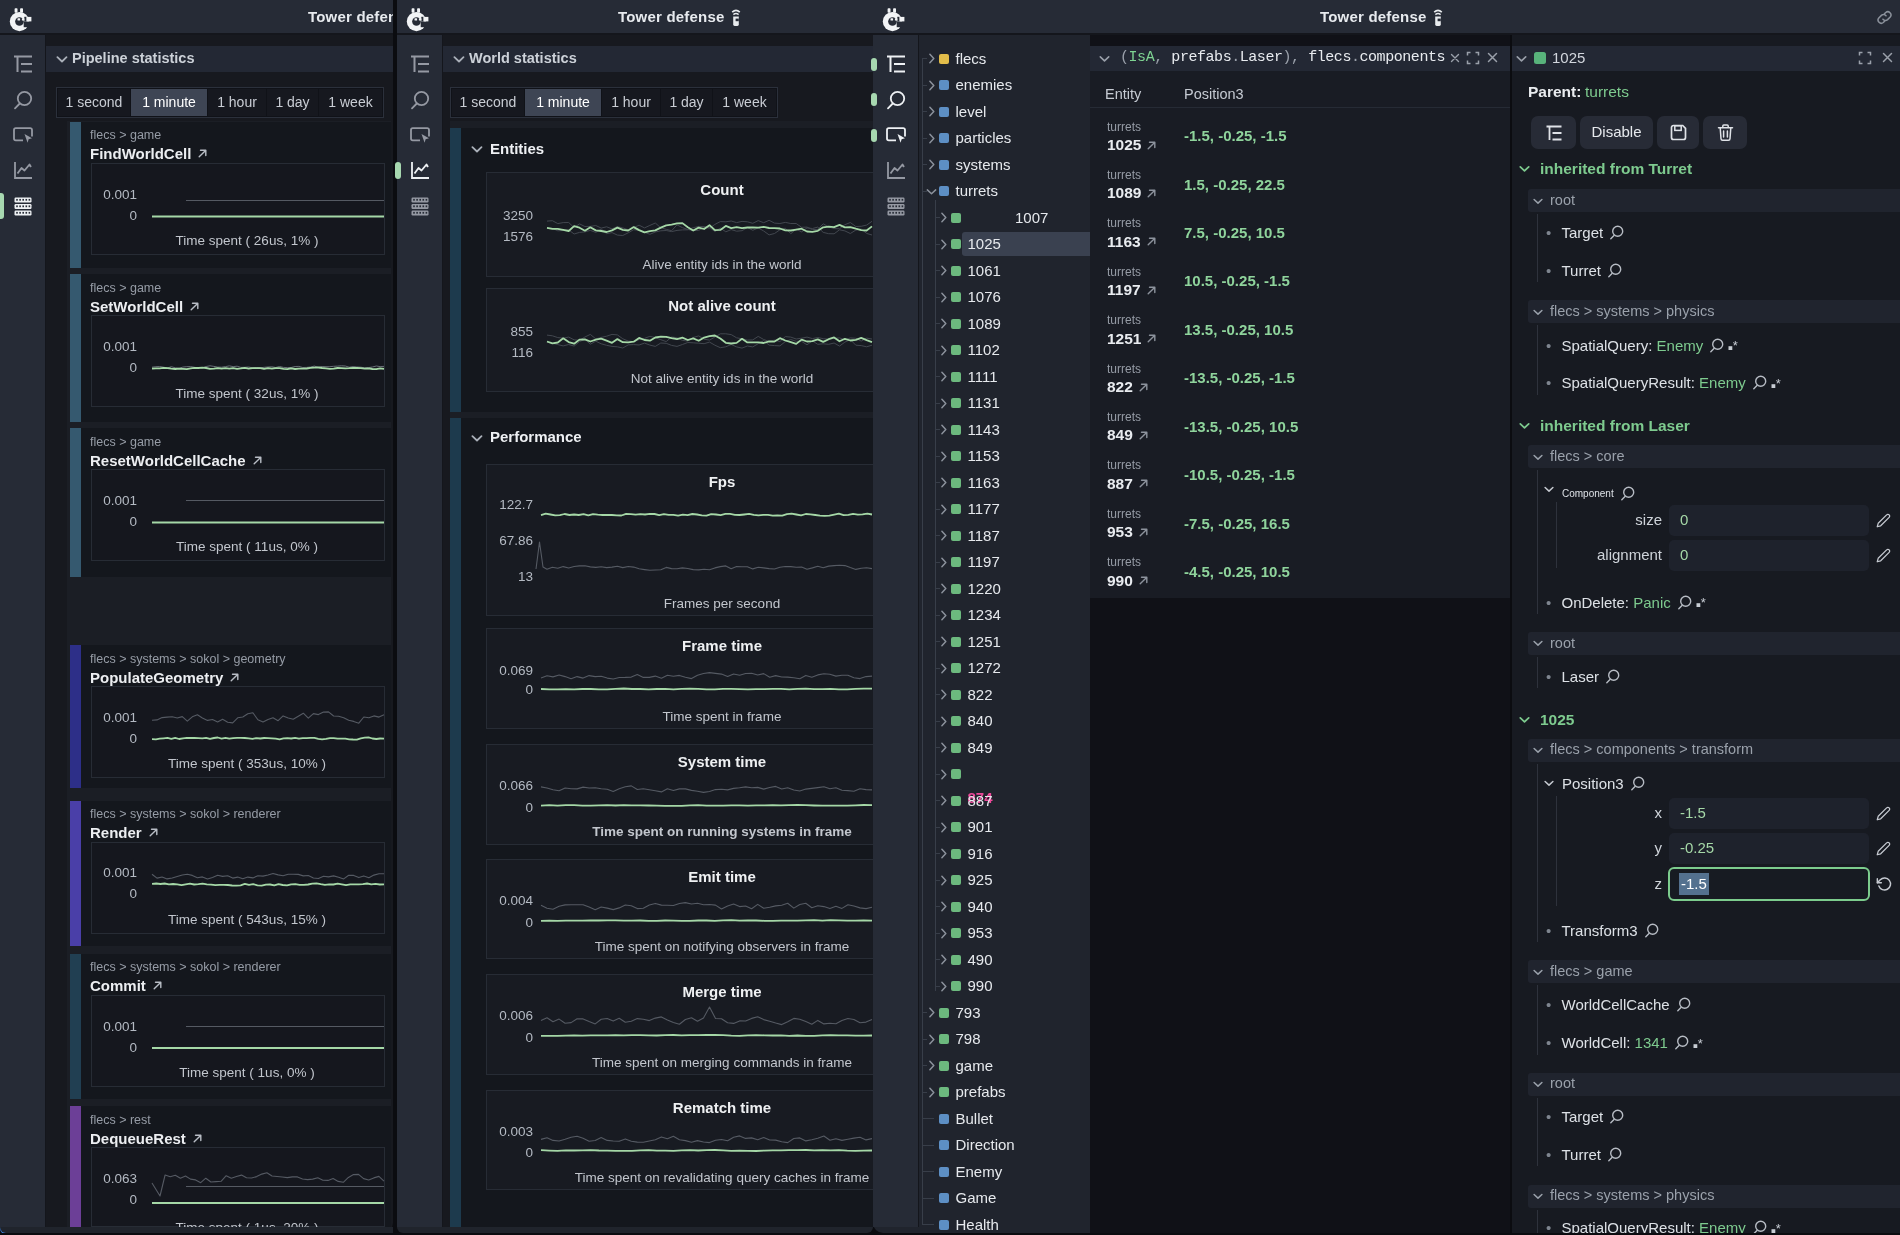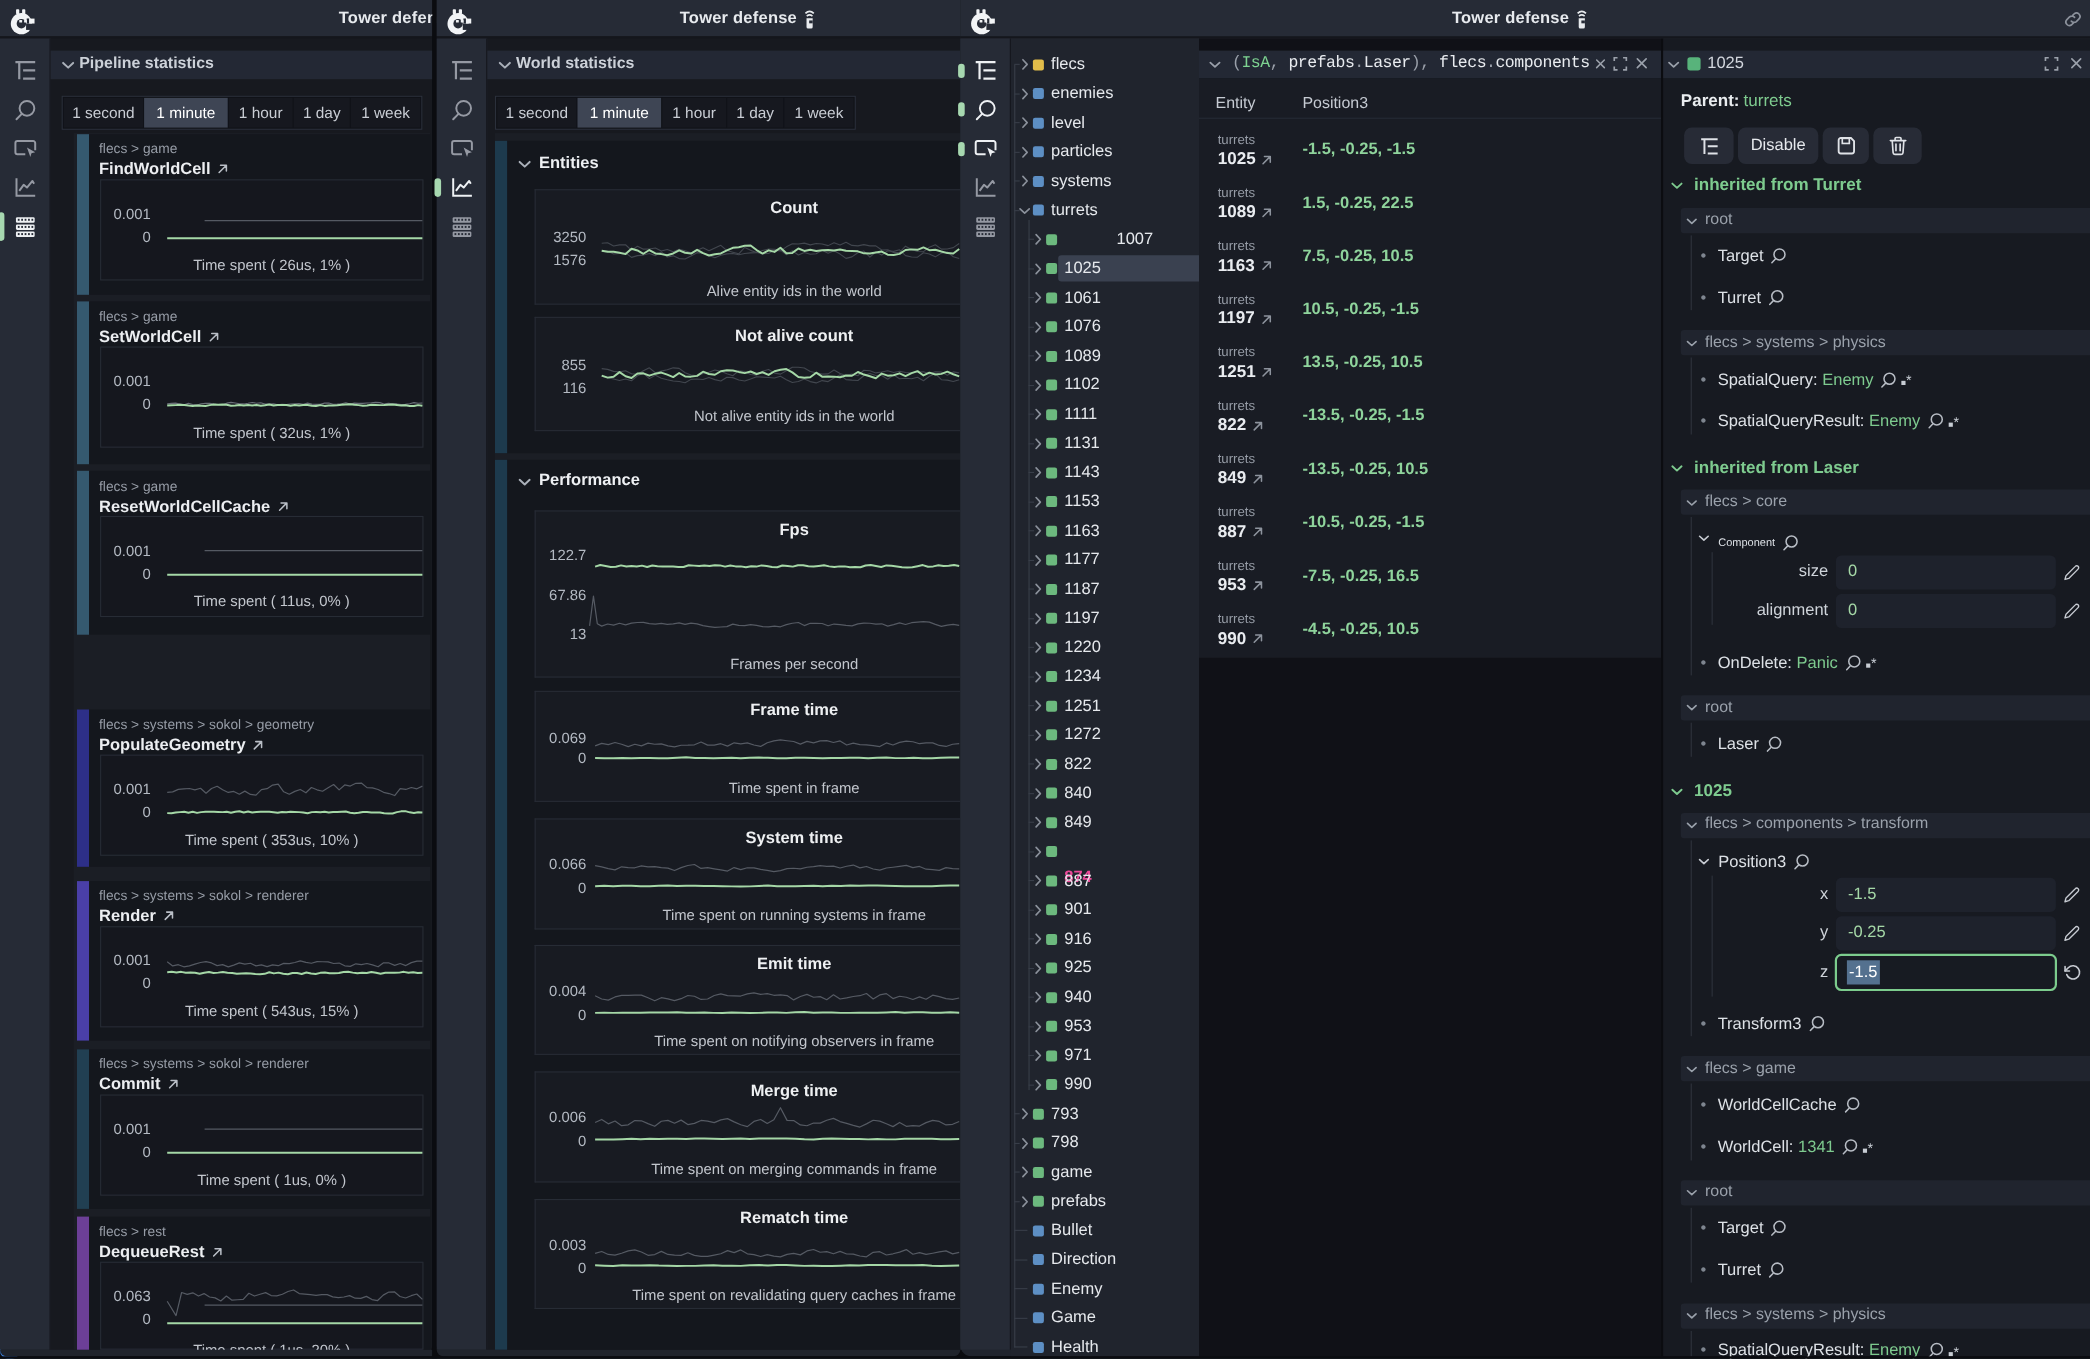--- a/index.html
+++ b/index.html
@@ -392,21 +392,21 @@
 <div style="position:absolute;left:486.0px;top:743.9px;width:387.0px;height:100.9px;background:#181b22;border:1px solid #272c35;border-right:none;"></div>
 <div style="position:absolute;left:422.0px;top:750.9px;width:600px;text-align:center;font-size:15.0px;line-height:22.5px;color:#eef0f2;font-weight:700;white-space:nowrap;">System time</div>
 <div style="position:absolute;left:333.0px;top:775.9px;width:200px;text-align:right;font-size:13.5px;line-height:20.2px;color:#b4bac3;font-weight:400;white-space:nowrap;">0.066</div>
 <div style="position:absolute;left:333.0px;top:797.8px;width:200px;text-align:right;font-size:13.5px;line-height:20.2px;color:#b4bac3;font-weight:400;white-space:nowrap;">0</div>
 <div style="position:absolute;left:486.0px;top:743.9px;width:387px;height:101px;">
     <svg width="387" height="101" viewBox="0 0 387 101" style="display:block">
       <polyline points="55.0,42.9 61.0,44.0 67.0,45.7 73.1,46.8 79.1,44.0 85.1,44.8 91.1,44.9 97.1,43.1 103.1,44.0 109.2,43.8 115.2,44.8 121.2,45.2 127.2,47.4 133.2,44.8 139.3,42.8 145.3,41.9 151.3,45.5 157.3,44.7 163.3,45.8 169.3,46.8 175.4,47.9 181.4,44.7 187.4,46.5 193.4,44.9 199.4,44.9 205.5,46.4 211.5,47.3 217.5,48.4 223.5,47.5 229.5,45.6 235.5,45.3 241.6,45.9 247.6,44.4 253.6,43.8 259.6,42.9 265.6,43.7 271.7,43.4 277.7,45.1 283.7,43.5 289.7,42.4 295.7,45.0 301.7,43.7 307.8,46.0 313.8,47.0 319.8,45.1 325.8,44.4 331.8,43.6 337.9,42.7 343.9,44.7 349.9,43.7 355.9,46.2 361.9,46.6 367.9,47.2 374.0,44.8 380.0,45.6 386.0,45.9" fill="none" stroke="#555a63" stroke-width="1.1" stroke-linejoin="round"></polyline>
       <polyline points="55.0,61.6 63.3,61.2 71.5,61.6 79.8,61.2 88.1,61.2 96.4,61.6 104.7,61.6 112.9,61.3 121.2,61.1 129.5,61.5 137.8,61.2 146.0,61.3 154.3,61.4 162.6,61.5 170.8,61.7 179.1,61.8 187.4,61.9 195.7,61.8 203.9,61.4 212.2,61.1 220.5,61.6 228.8,61.7 237.1,61.6 245.3,61.4 253.6,61.3 261.9,61.6 270.1,61.3 278.4,61.4 286.7,61.1 295.0,61.3 303.2,61.1 311.5,61.0 319.8,61.2 328.1,61.5 336.4,61.7 344.6,61.6 352.9,61.7 361.2,61.6 369.4,61.3 377.7,61.0 386.0,61.1" fill="none" stroke="#a5d8a7" stroke-width="1.8" stroke-linejoin="round"></polyline>
     </svg>
   </div>
-<div style="position:absolute;left:422.0px;top:822.4px;width:600px;text-align:center;font-size:13.5px;line-height:20.2px;color:#c2c6cd;font-weight:400;white-space:nowrap;">Time spent on running systems in frame</div>
+<div style="position:absolute;left:422.0px;top:822.4px;width:600px;text-align:center;font-size:13.5px;line-height:20.2px;color:#c2c6cd;font-weight:700;white-space:nowrap;">Time spent on running systems in frame</div>
 <div style="position:absolute;left:486.0px;top:858.6px;width:387.0px;height:100.9px;background:#181b22;border:1px solid #272c35;border-right:none;"></div>
 <div style="position:absolute;left:422.0px;top:865.6px;width:600px;text-align:center;font-size:15.0px;line-height:22.5px;color:#eef0f2;font-weight:700;white-space:nowrap;">Emit time</div>
 <div style="position:absolute;left:333.0px;top:890.8px;width:200px;text-align:right;font-size:13.5px;line-height:20.2px;color:#b4bac3;font-weight:400;white-space:nowrap;">0.004</div>
 <div style="position:absolute;left:333.0px;top:912.5px;width:200px;text-align:right;font-size:13.5px;line-height:20.2px;color:#b4bac3;font-weight:400;white-space:nowrap;">0</div>
 <div style="position:absolute;left:486.0px;top:858.6px;width:387px;height:101px;">
     <svg width="387" height="101" viewBox="0 0 387 101" style="display:block">
       <polyline points="55.0,46.3 61.0,49.2 67.0,50.2 73.1,47.3 79.1,45.9 85.1,45.8 91.1,45.7 97.1,45.7 103.1,48.1 109.2,50.8 115.2,48.0 121.2,49.1 127.2,50.6 133.2,48.9 139.3,46.0 145.3,46.7 151.3,49.6 157.3,49.2 163.3,46.0 169.3,44.5 175.4,46.1 181.4,46.3 187.4,46.5 193.4,44.5 199.4,43.6 205.5,45.0 211.5,44.3 217.5,45.8 223.5,45.5 229.5,46.1 235.5,50.0 241.6,46.9 247.6,45.0 253.6,47.6 259.6,47.0 265.6,49.8 271.7,45.4 277.7,49.2 283.7,48.2 289.7,46.9 295.7,46.2 301.7,44.2 307.8,49.1 313.8,45.5 319.8,44.3 325.8,48.8 331.8,46.7 337.9,47.6 343.9,49.6 349.9,47.2 355.9,49.4 361.9,45.7 367.9,47.0 374.0,48.9 380.0,49.6 386.0,48.3" fill="none" stroke="#555a63" stroke-width="1.1" stroke-linejoin="round"></polyline>
       <polyline points="55.0,61.8 63.3,61.6 71.5,61.8 79.8,61.7 88.1,61.6 96.4,61.6 104.7,61.5 112.9,61.5 121.2,61.4 129.5,61.3 137.8,61.7 146.0,61.6 154.3,61.5 162.6,61.8 170.8,61.9 179.1,61.5 187.4,61.7 195.7,61.9 203.9,61.8 212.2,61.5 220.5,61.5 228.8,61.8 237.1,61.3 245.3,61.1 253.6,61.7 261.9,61.4 270.1,61.5 278.4,61.8 286.7,61.8 295.0,61.6 303.2,61.6 311.5,61.7 319.8,61.4 328.1,61.1 336.4,61.7 344.6,61.2 352.9,61.3 361.2,61.6 369.4,61.6 377.7,61.3 386.0,61.7" fill="none" stroke="#a5d8a7" stroke-width="1.8" stroke-linejoin="round"></polyline>
     </svg>
   </div>
@@ -788,21 +788,21 @@
   </div>
 <div style="position:absolute;left:950.5px;top:928.0px;width:10.0px;height:10.0px;background:#6cb97e;border-radius:2px;"></div>
 <div style="position:absolute;left:967.5px;top:922.2px;font-size:15.0px;line-height:22.5px;color:#e6e9ed;font-weight:400;white-space:nowrap;">953</div>
 <div style="position:absolute;left:934.7px;top:959.0px;width:5.0px;height:1.0px;background:#383e49;"></div>
 <div style="position:absolute;left:937.0px;top:953.0px;width:13px;height:13px;">
     <svg width="13" height="13" viewBox="0 0 13 13" style="display:block">
       <polyline points="4.9,2.3 8.8,6.5 4.9,10.7" fill="none" stroke="#8b919b" stroke-width="1.5" stroke-linecap="round" stroke-linejoin="round"></polyline>
     </svg>
   </div>
 <div style="position:absolute;left:950.5px;top:954.5px;width:10.0px;height:10.0px;background:#6cb97e;border-radius:2px;"></div>
-<div style="position:absolute;left:967.5px;top:948.8px;font-size:15.0px;line-height:22.5px;color:#e6e9ed;font-weight:400;white-space:nowrap;">971</div>
+<div style="position:absolute;left:967.5px;top:948.8px;font-size:15.0px;line-height:22.5px;color:#e6e9ed;font-weight:400;white-space:nowrap;">490</div>
 <div style="position:absolute;left:934.7px;top:985.5px;width:5.0px;height:1.0px;background:#383e49;"></div>
 <div style="position:absolute;left:937.0px;top:979.5px;width:13px;height:13px;">
     <svg width="13" height="13" viewBox="0 0 13 13" style="display:block">
       <polyline points="4.9,2.3 8.8,6.5 4.9,10.7" fill="none" stroke="#8b919b" stroke-width="1.5" stroke-linecap="round" stroke-linejoin="round"></polyline>
     </svg>
   </div>
 <div style="position:absolute;left:950.5px;top:981.0px;width:10.0px;height:10.0px;background:#6cb97e;border-radius:2px;"></div>
 <div style="position:absolute;left:967.5px;top:975.2px;font-size:15.0px;line-height:22.5px;color:#e6e9ed;font-weight:400;white-space:nowrap;">990</div>
 <div style="position:absolute;left:922.0px;top:1012.0px;width:5.0px;height:1.0px;background:#383e49;"></div>
 <div style="position:absolute;left:925.0px;top:1006.0px;width:13px;height:13px;">

